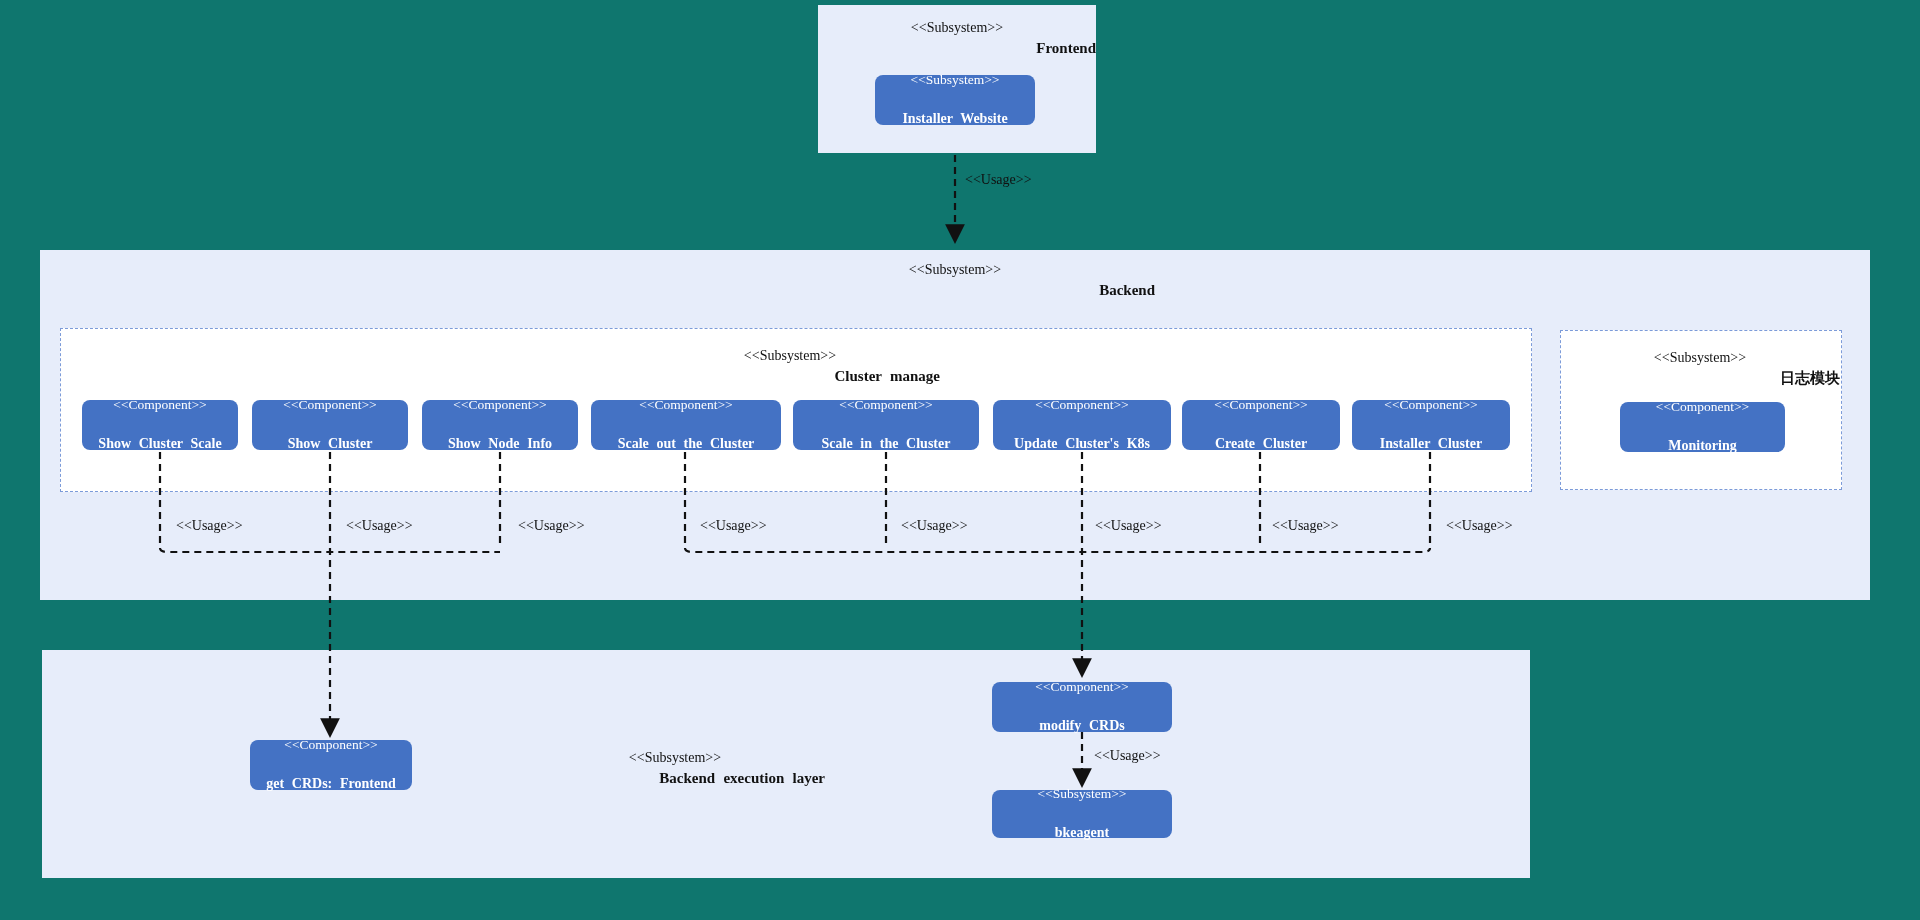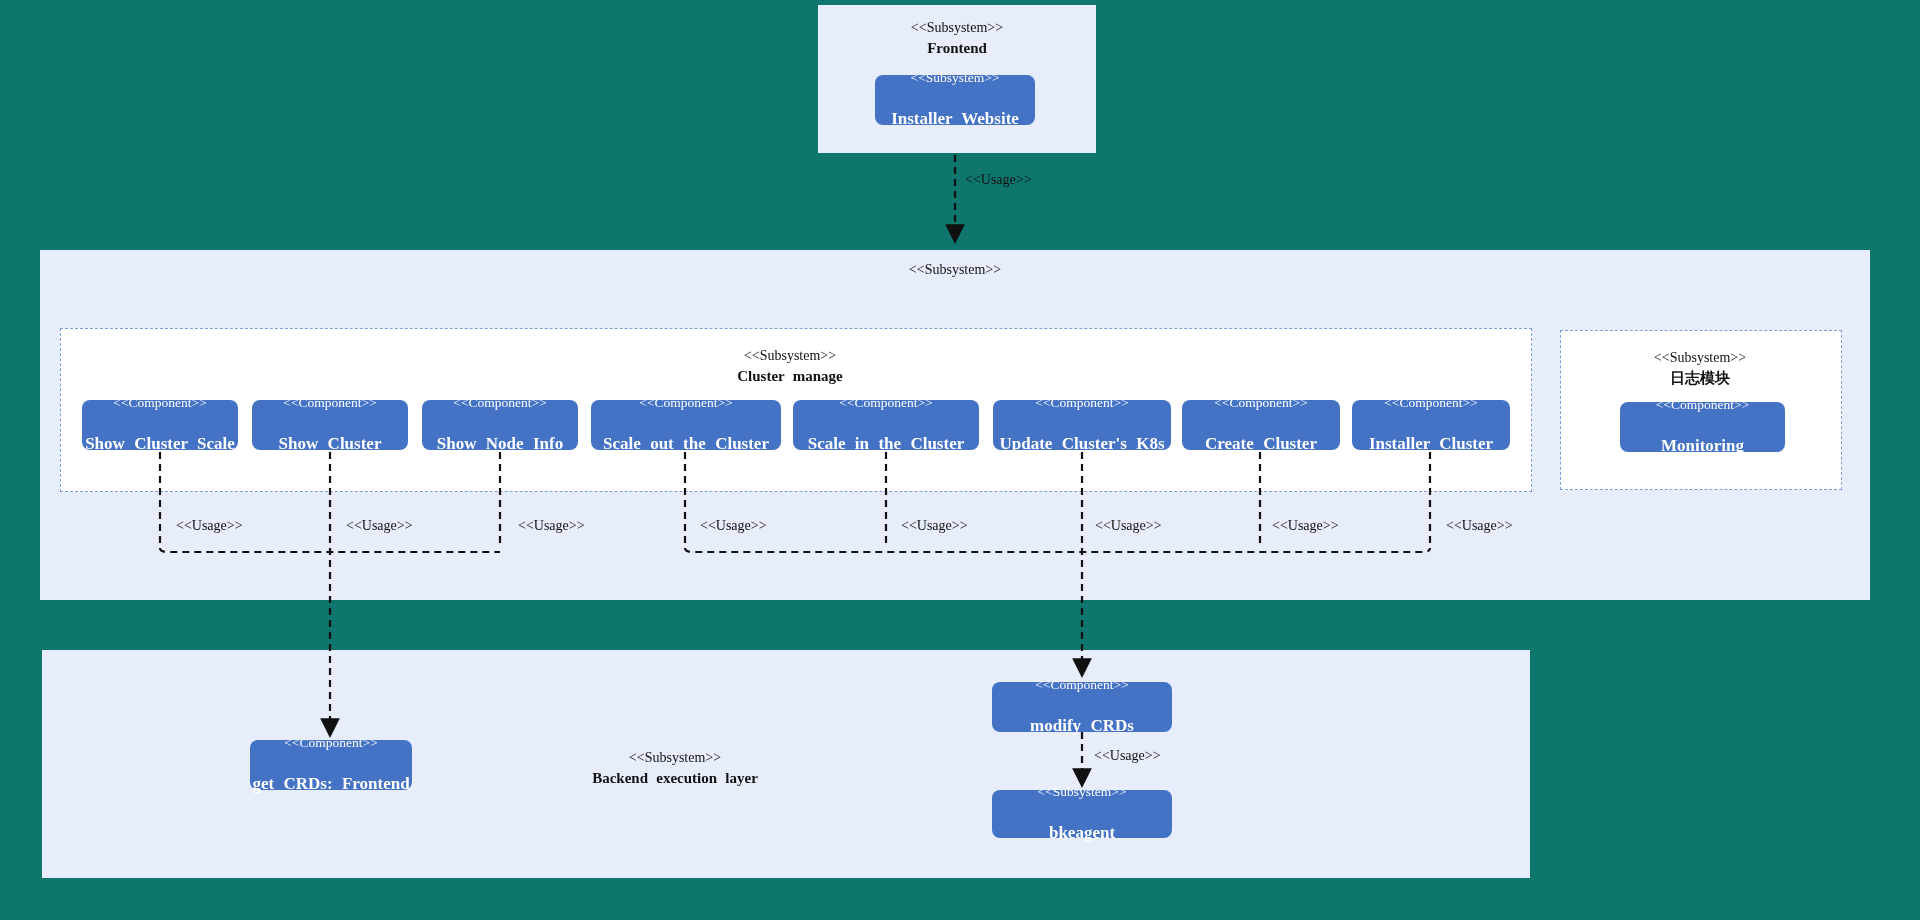--- a/index.html
+++ b/index.html
@@ -8,28 +8,28 @@
     font-family:Liberation Serif, serif;color:#111;background:#0f766e;
   }
   .container-box{
     position:absolute;background:#e7edfa;
   }
   .dashed-box{
     position:absolute;background:#ffffff;border:1px dashed #7c9bd9;
   }
   .box-title{position:absolute;text-align:center;line-height:1.45;}
   .stereo{font-size:14px;font-weight:400;color:#111;word-spacing:.1em;}
-  .bname{font-size:15px;font-weight:700;color:#111;word-spacing:.3em;}
+  .bname{font-size:15px;font-weight:700;color:#111;word-spacing:.3em;text-align:right;}
   .node{
     position:absolute;background:#4472c4;border-radius:8px;
     display:flex;flex-direction:column;align-items:center;justify-content:center;
     color:#fff;text-align:center;line-height:1.35;
   }
   .node .stereo{color:#fff;font-size:13.5px;}
-  .node .nname{color:#fff;font-size:17px;font-weight:700;word-spacing:.3em;margin-top:20px;}
+  .node .nname{color:#fff;font-size:14px;font-weight:700;word-spacing:.3em;margin-top:20px;}
   .usage-label{
     position:absolute;font-size:14px;color:#111;white-space:nowrap;text-align:center;
   }
   svg.wires{position:absolute;left:0;top:0;pointer-events:none;}
 </style>
 </head>
 <body>
 
 <div id="canvas">
 
@@ -77,20 +77,21 @@
   </div>
   <div class="node" style="left:875px;top:75px;width:160px;height:50px;">
     <div class="stereo">&lt;&lt;Subsystem&gt;&gt;</div>
     <div class="nname">Installer Website</div>
   </div>
 
   <div class="usage-label" style="left:965px;top:172px;">&lt;&lt;Usage&gt;&gt;</div>
 
   <div class="box-title" style="left:755px;top:260px;width:400px;line-height:1.4;">
     <div class="stereo">&lt;&lt;Subsystem&gt;&gt;</div>
+    <div class="bname">Backend</div>
   </div>
 
   <div class="box-title" style="left:640px;top:346px;width:300px;">
     <div class="stereo">&lt;&lt;Subsystem&gt;&gt;</div>
     <div class="bname">Cluster manage</div>
   </div>
 
   <div class="node" style="left:82px;top:400px;width:156px;height:50px;">
     <div class="stereo">&lt;&lt;Component&gt;&gt;</div>
     <div class="nname">Show Cluster Scale</div>

